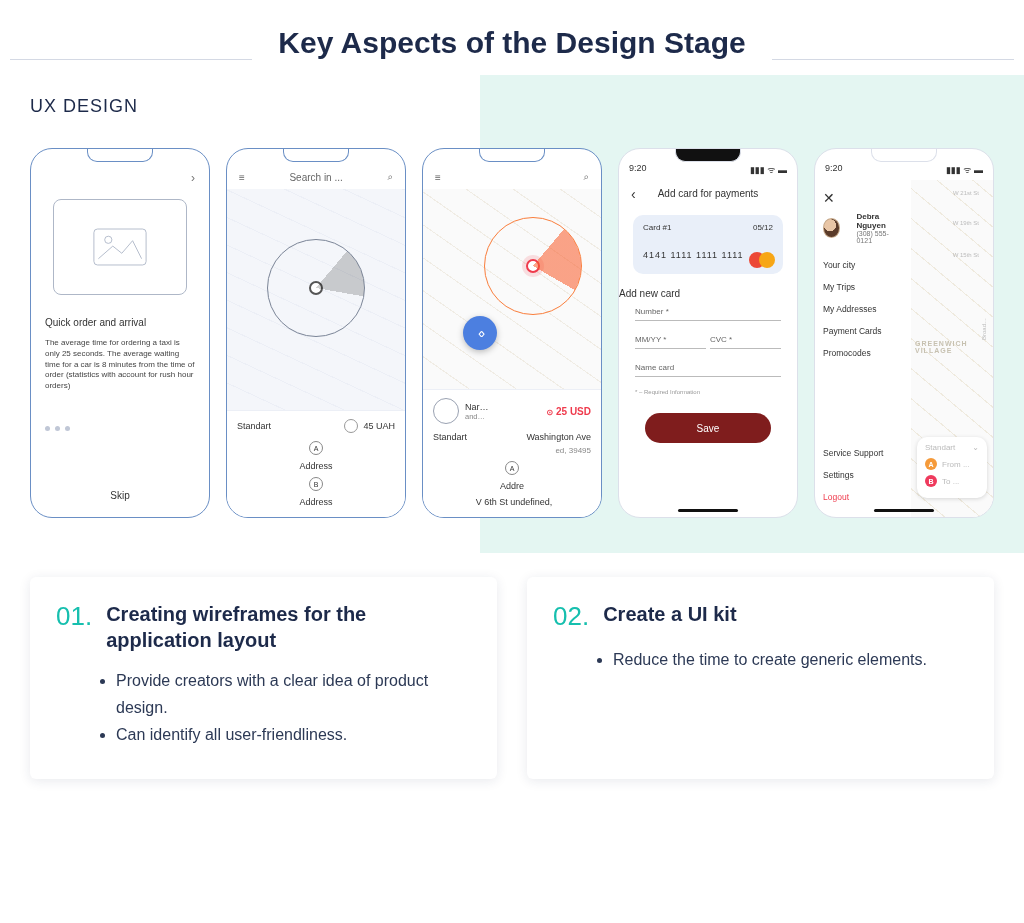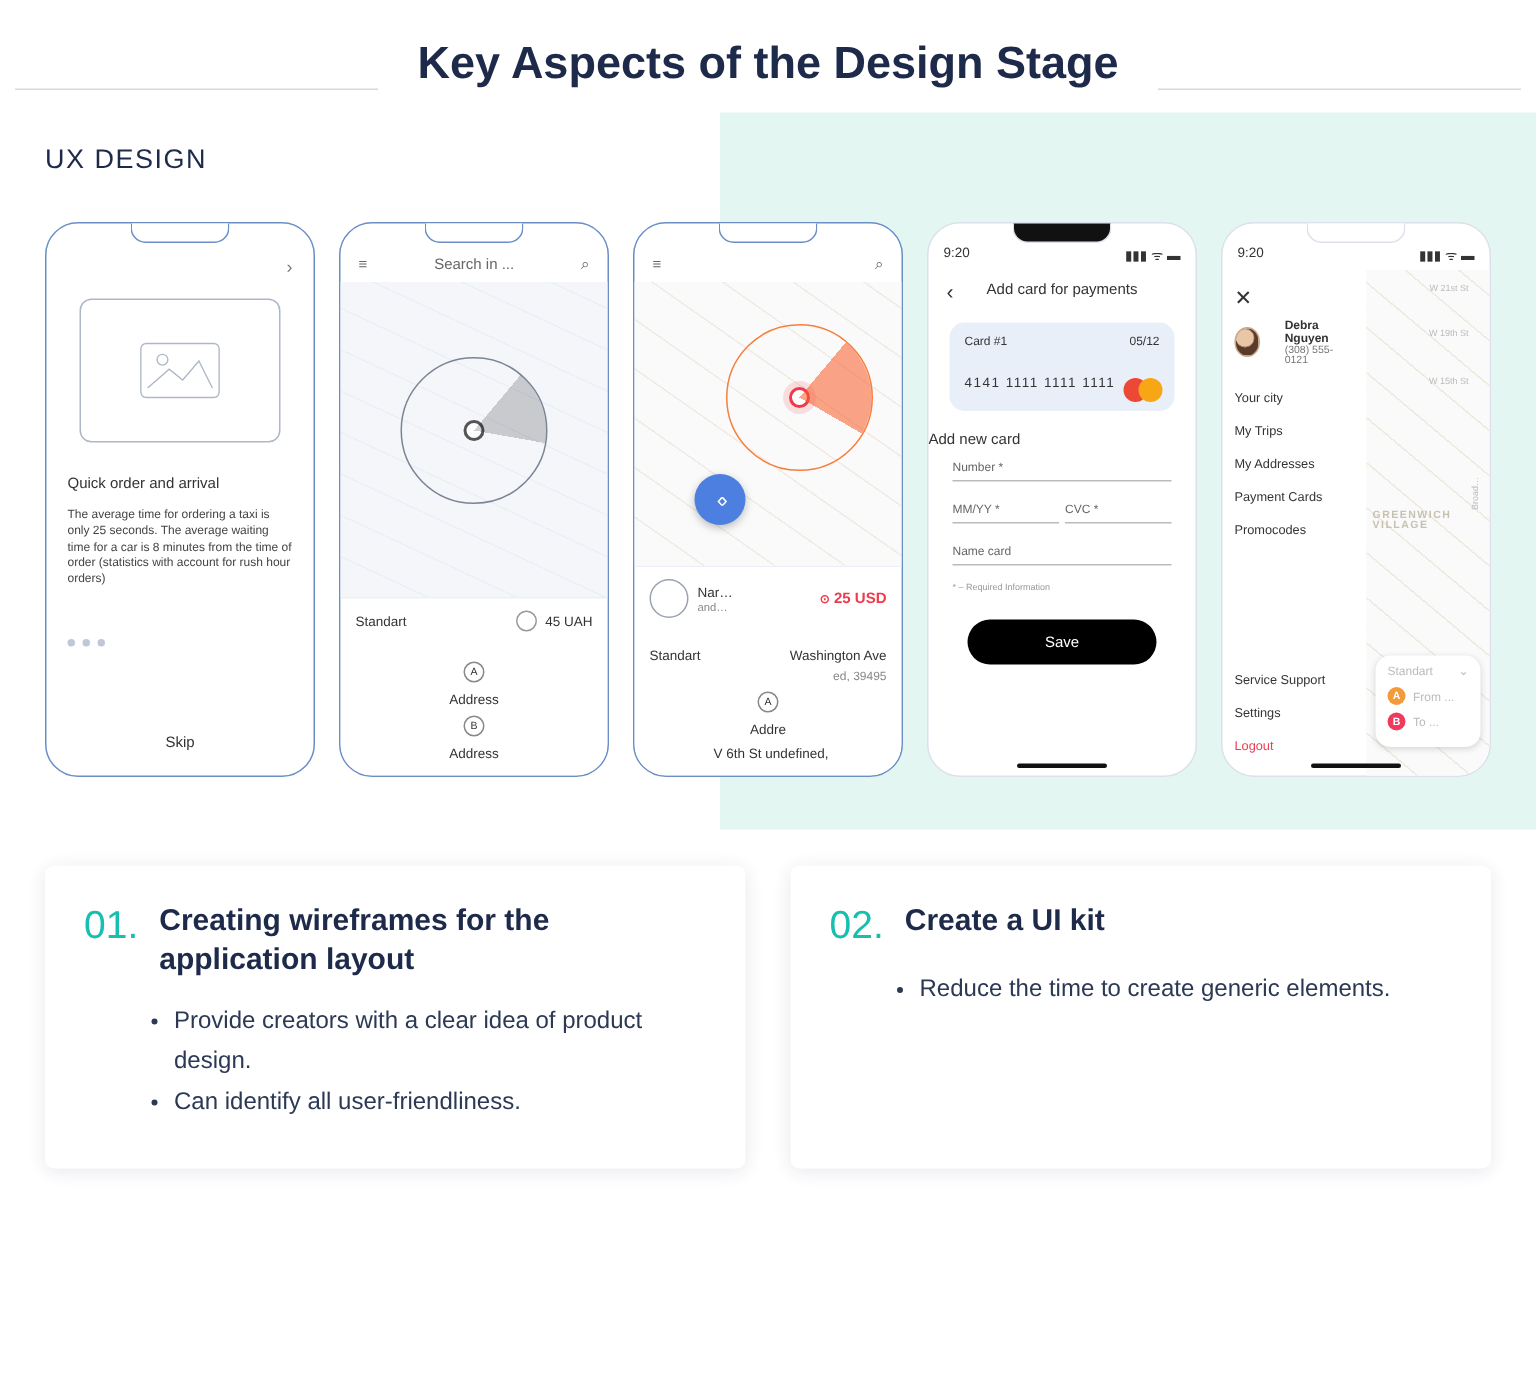--- a/index.html
+++ b/index.html
@@ -176,21 +176,21 @@
     box-shadow: 0 0 0 4px rgba(239,58,76,.15);
   }
   .bottom-card {
     background: #fff;
     padding: 8px 10px 10px;
     border-top: 1px solid #eceff6;
     font-size: 9px;
   }
   .bottom-card .row {
     display: flex; justify-content: space-between; align-items: center;
-    margin-bottom: 20px;
+    margin-bottom: 8px;
   }
   .addr { display: flex; align-items: center; gap: 6px; margin-top: 6px; flex-direction: column; }
   .addr .b {
     width: 14px; height: 14px; border-radius: 50%;
     border: 1px solid #888; display: inline-flex;
     align-items: center; justify-content: center; font-size: 7px;
   }
   .caricon {
     width: 14px; height: 14px; border-radius: 50%;
     border: 1px solid #999; display: inline-block;
@@ -221,21 +221,21 @@
   .p4 .section-t { margin: 14px 0 6px; font-size: 10px; }
   .field {
     margin: 0 16px 12px; border-bottom: 1px solid #bbb;
     padding: 2px 0 4px; font-size: 8px; color: #666;
   }
   .two { display: flex; gap: 4px; margin: 0 16px 12px; }
   .two .f { flex: 1; border-bottom: 1px solid #bbb; padding: 2px 0 4px; font-size: 8px; color: #666; }
   .req { margin: 2px 16px 0; font-size: 6px; color: #999; }
   .savebtn {
     margin: 18px 26px 15px; height: 30px;
-    background: #000000; color: #fff;
+    background: #7f1d1d; color: #fff;
     border-radius: 16px; display: flex;
     align-items: center; justify-content: center;
     font-size: 10px;
   }
   .homebar {
     position: absolute; bottom: 5px; left: 50%;
     transform: translateX(-50%);
     width: 60px; height: 3px; border-radius: 3px;
     background: #111;
   }

